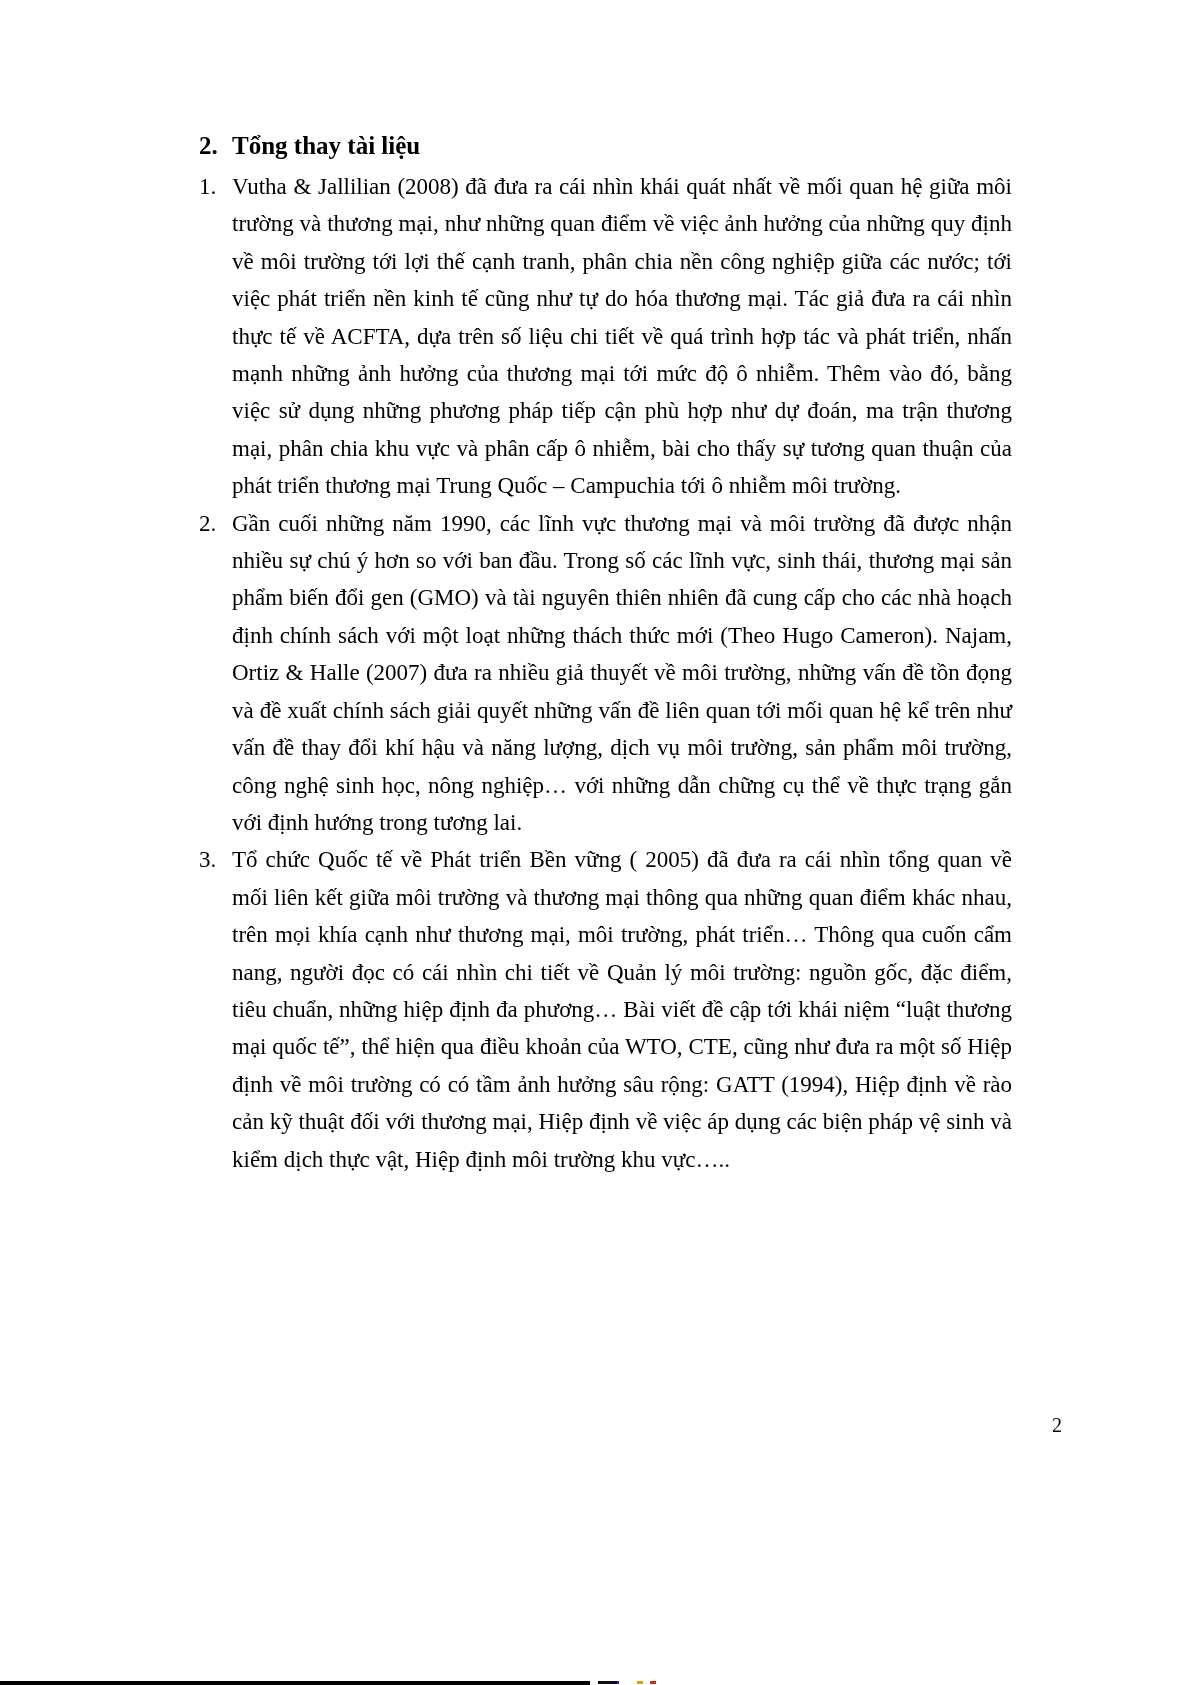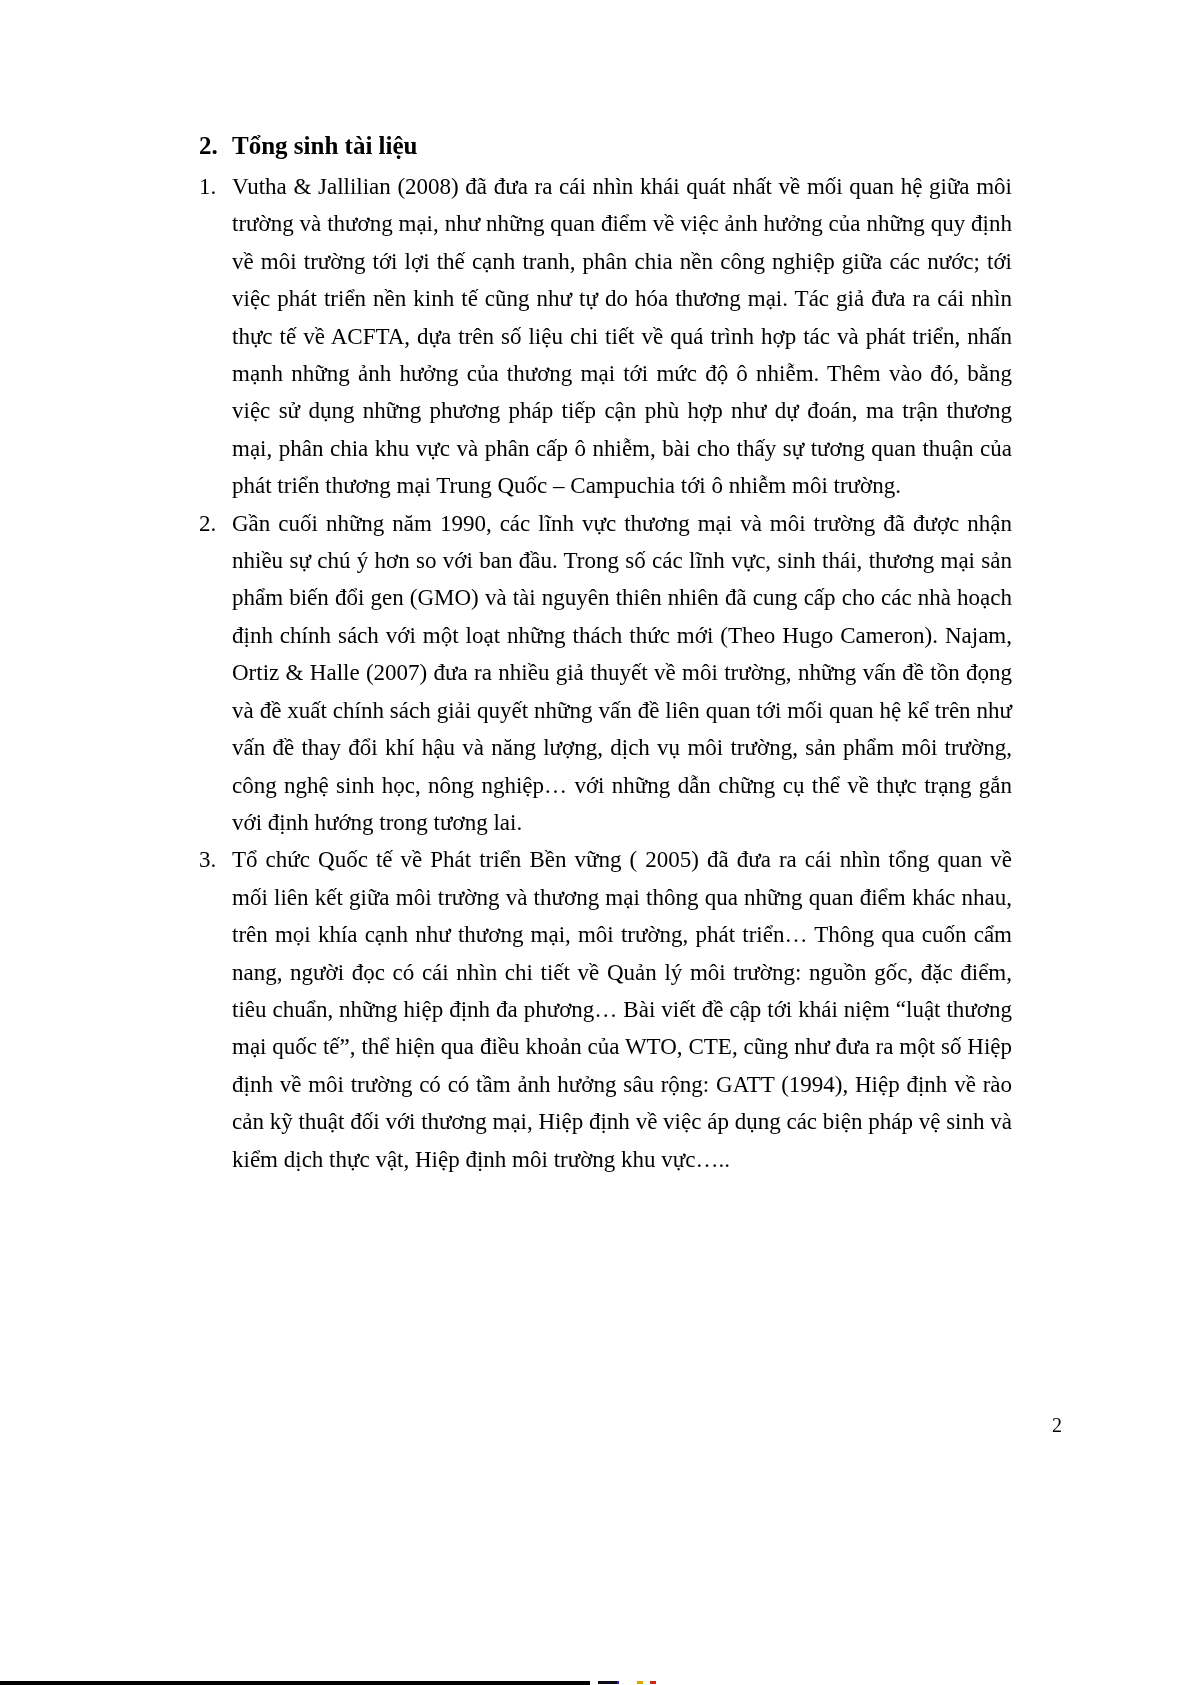--- a/index.html
+++ b/index.html
@@ -85,21 +85,21 @@
     background: #cc2a1d;
   }
 </style>
 </head>
 <body>
 
 <div class="content">
 
   <div class="row heading-row">
     <span class="num">2.</span>
-    <span class="text" style="text-align:left;">Tổng sinh tài liệu</span>
+    <span class="text" style="text-align:left;">Tổng thay tài liệu</span>
   </div>
 
   <div class="row">
     <span class="num">1.</span>
     <div class="text">Vutha &amp; Jallilian (2008) đã đưa ra cái nhìn khái quát nhất về mối quan hệ giữa môi trường và thương mại, như những quan điểm về việc ảnh hưởng của những quy định về môi trường tới lợi thế cạnh tranh, phân chia nền công nghiệp giữa các nước; tới việc phát triển nền kinh tế cũng như tự do hóa thương mại. Tác giả đưa ra cái nhìn thực tế về ACFTA, dựa trên số liệu chi tiết về quá trình hợp tác và phát triển, nhấn mạnh những ảnh hưởng của thương mại tới mức độ ô nhiễm. Thêm vào đó, bằng việc sử dụng những phương pháp tiếp cận phù hợp như dự đoán, ma trận thương mại, phân chia khu vực và phân cấp ô nhiễm, bài cho thấy sự tương quan thuận của phát triển thương mại Trung Quốc – Campuchia tới ô nhiễm môi trường.</div>
   </div>
 
   <div class="row">
     <span class="num">2.</span>
     <div class="text">Gần cuối những năm 1990, các lĩnh vực thương mại và môi trường đã được nhận nhiều sự chú ý hơn so với ban đầu. Trong số các lĩnh vực, sinh thái, thương mại sản phẩm biến đổi gen (GMO) và tài nguyên thiên nhiên đã cung cấp cho các nhà hoạch định chính sách với một loạt những thách thức mới (Theo Hugo Cameron). Najam, Ortiz &amp; Halle (2007) đưa ra nhiều giả thuyết về môi trường, những vấn đề tồn đọng và đề xuất chính sách giải quyết những vấn đề liên quan tới mối quan hệ kể trên như vấn đề thay đổi khí hậu và năng lượng, dịch vụ môi trường, sản phẩm môi trường, công nghệ sinh học, nông nghiệp… với những dẫn chững cụ thể về thực trạng gắn với định hướng trong tương lai.</div>

